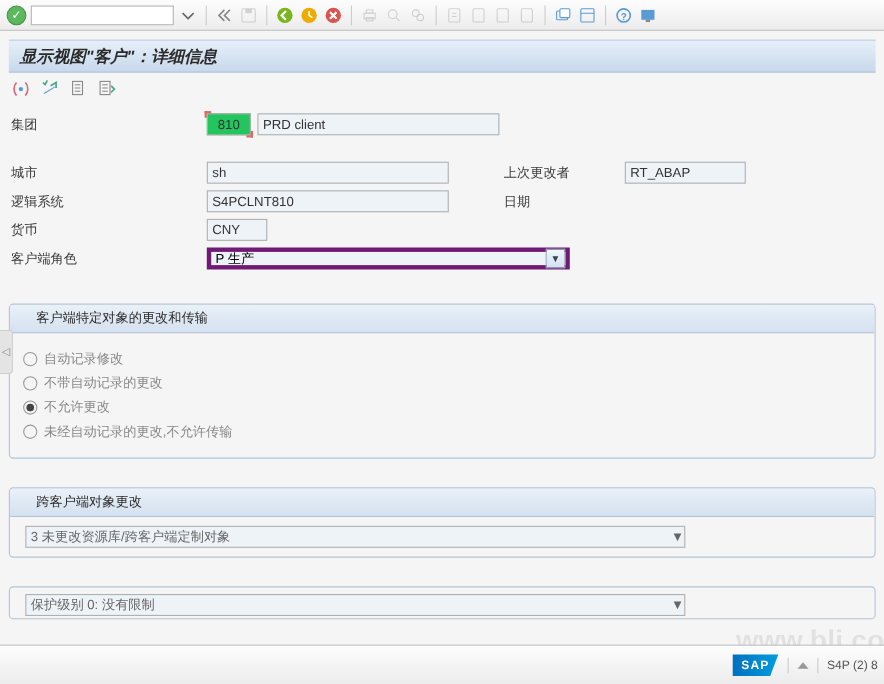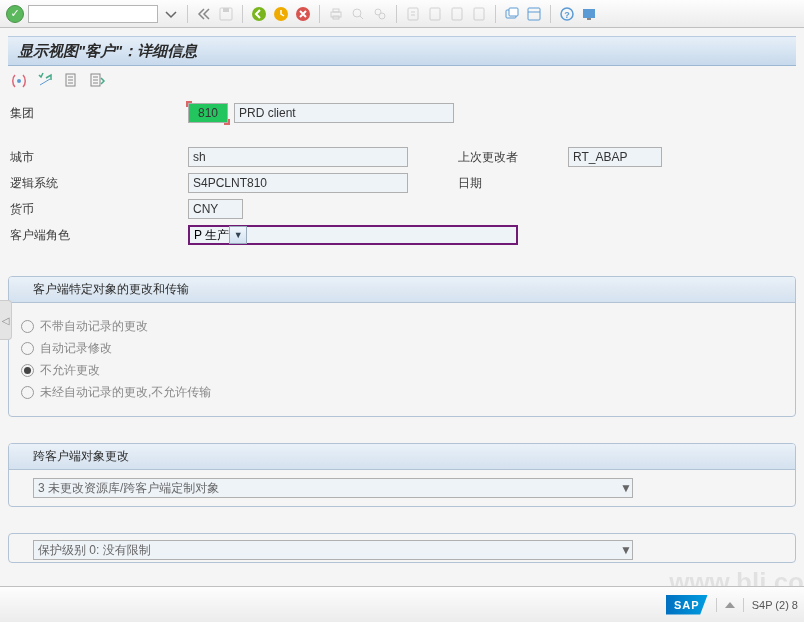--- a/index.html
+++ b/index.html
@@ -61,23 +61,24 @@
   .req-mark {
     position: absolute;
     left: -2px; top: -2px;
     width: 6px; height: 6px;
     border-left: 2px solid #d66; border-top: 2px solid #d66;
   }
   .req-mark.br { left:auto; top:auto; right:-2px; bottom:-2px; border:none; border-right:2px solid #d66; border-bottom:2px solid #d66; }
   
   .combo {
     display:flex; align-items:center;
-    border: 2px solid #701a75;
+    border: 4px solid #701a75;
     background: #eef3f8;
     height: 20px; width: 330px;
+    justify-content: space-between;
     padding-left: 4px;
   }
   .combo .drop {
     width: 18px; height: 18px;
     border: 1px solid #9ab; background: linear-gradient(#f0f6fc,#d3e2f1);
     display:flex; align-items:center; justify-content:center;
     font-size: 9px; color: #345;
   }
   
   .spacer-v { height: 18px; }
@@ -101,21 +102,21 @@
   .radio { width: 13px; height: 13px; border-radius:50%; border: 1.5px solid #999; display:flex; align-items:center; justify-content:center; }
   .radio.sel::after { content:''; width: 7px; height:7px; border-radius:50%; background:#444; }
   
   .combo-wide {
     display:flex; align-items:center;
     border: 1px solid #b0b0b0;
     background: #eef3f8;
     height: 20px; width: 600px;
     justify-content: space-between;
     padding-left: 4px;
-    margin-left: 14px;
+    margin-left: 4px;
     color: #666;
   }
   
   
   .status-bar {
     position: absolute; bottom: 0; left:0; right:0;
     height: 36px;
     border-top: 1px solid #c0c0c0;
     background: linear-gradient(#fdfdfd,#ececec);
     display:flex; align-items:center;
@@ -303,21 +304,21 @@
     </span>
     <div class="field ro" style="width:220px;margin-left:6px">PRD client</div>
   </div>
 
   <div class="spacer-v"></div>
 
   <div class="row">
     <div class="label">城市</div>
     <div class="field ro" style="width:220px">sh</div>
     <div class="label2" style="margin-left:40px;width:120px">上次更改者</div>
-    <div class="field ro" style="width:94px">RT_ABAP</div>
+    <div class="field ro" style="width:110px">RT_ABAP</div>
   </div>
 
   <div class="row">
     <div class="label">逻辑系统</div>
     <div class="field ro" style="width:220px">S4PCLNT810</div>
     <div class="label2" style="margin-left:40px;width:120px">日期</div>
   </div>
 
   <div class="row">
     <div class="label">货币</div>
@@ -332,25 +333,25 @@
     </div>
   </div>
 
   <div class="spacer-v"></div>
 
   <div class="group">
     <div class="group-header">客户端特定对象的更改和传输</div>
     <div class="group-body">
       <div class="radio-row">
         <span class="radio"></span>
-        <span>不带自动记录的更改</span>
+        <span>自动记录修改</span>
       </div>
       <div class="radio-row">
         <span class="radio"></span>
-        <span>自动记录修改</span>
+        <span>不带自动记录的更改</span>
       </div>
       <div class="radio-row">
         <span class="radio sel"></span>
         <span>不允许更改</span>
       </div>
       <div class="radio-row">
         <span class="radio"></span>
         <span>未经自动记录的更改,不允许传输</span>
       </div>
     </div>

